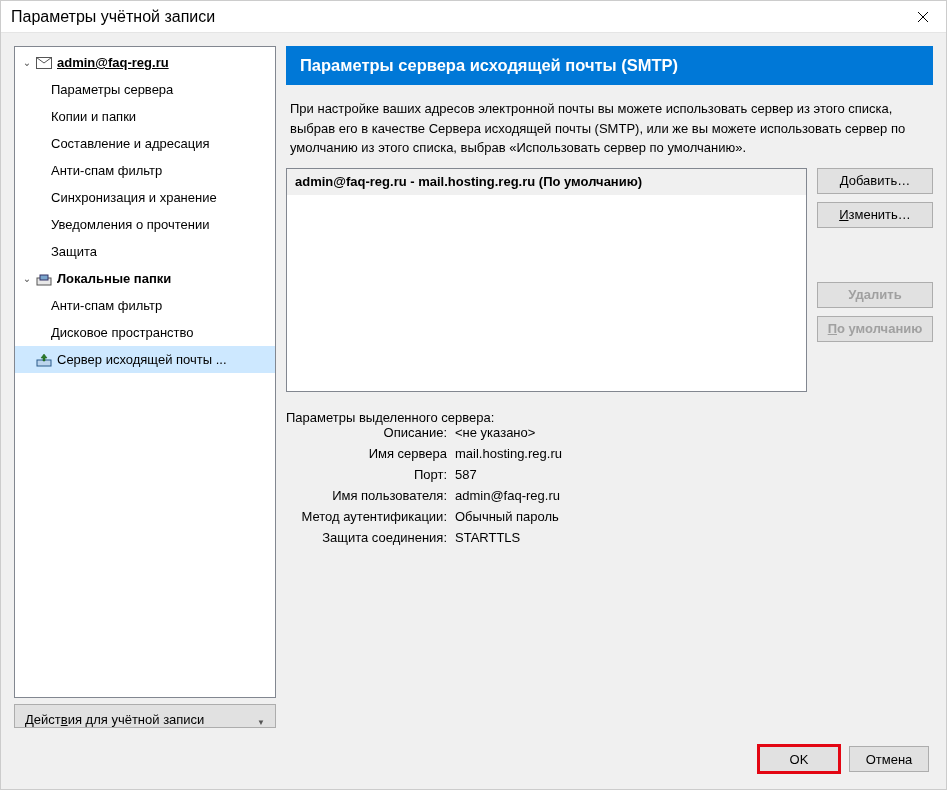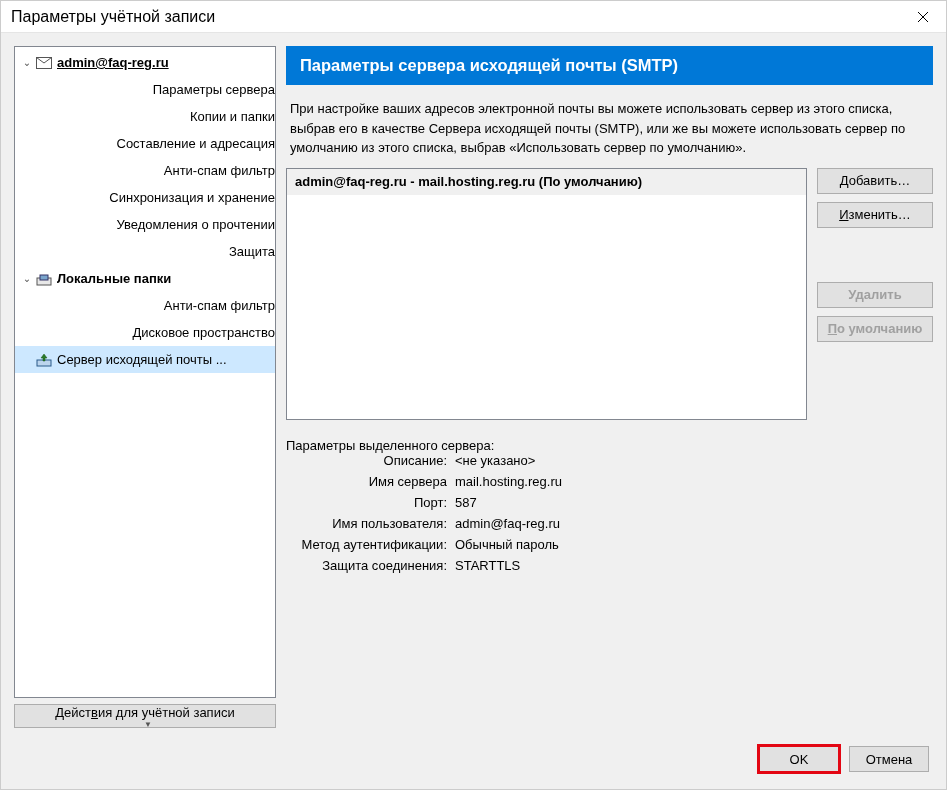--- a/index.html
+++ b/index.html
@@ -86,33 +86,32 @@
   width: 18px;
   height: 16px;
   display: inline-flex;
   align-items: center;
   justify-content: center;
   margin-right: 2px;
 }
 .tree-label { padding-left: 2px; }
 .bold { font-weight: bold; }
 .underline { text-decoration: underline; }
-.child { padding-left: 28px; justify-content: flex-end; }
+.child { padding-left: 20px; }
 .account-actions-btn {
   height: 24px;
   border: 1px solid #adadad;
   background: #e1e1e1;
   font-family: inherit;
   font-size: 13px;
   padding: 0 10px;
   display: flex;
-  align-items: center;
+  align-items: flex-end;
   justify-content: space-between;
   cursor: pointer;
-  flex-direction: column;
 }
 .account-actions-btn .caret { font-size: 8px; color: #555; margin-left: 6px; }
 .content {
   flex: 1;
   display: flex;
   flex-direction: column;
 }
 .header-bar {
   background: #0078d7;
   color: #ffffff;
@@ -127,21 +126,21 @@
   line-height: 1.5;
 }
 .list-row {
   display: flex;
   gap: 10px;
 }
 .list-box {
   flex: 1;
   background: #fff;
   border: 1px solid #828790;
-  height: 252px;
+  height: 224px;
   overflow: hidden;
 }
 .list-entry {
   background: #f0f0f0;
   padding: 5px 8px;
   font-size: 13px;
   font-weight: bold;
   border-bottom: 1px solid transparent;
 }
 .right-buttons {

